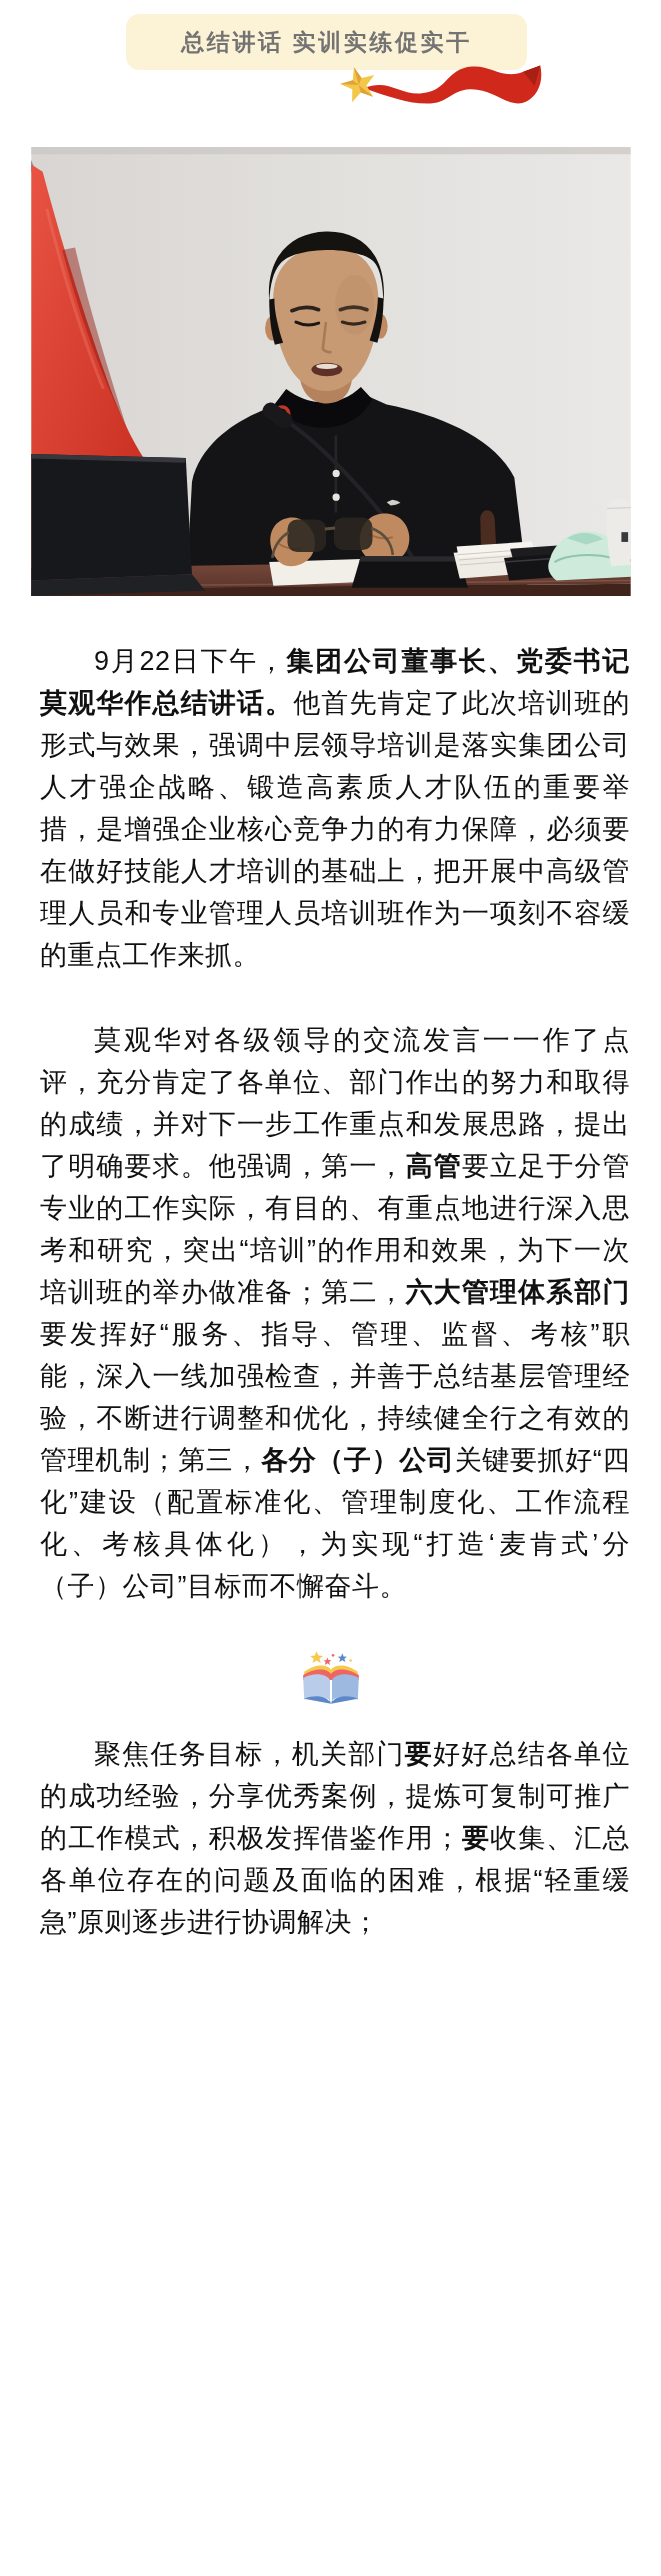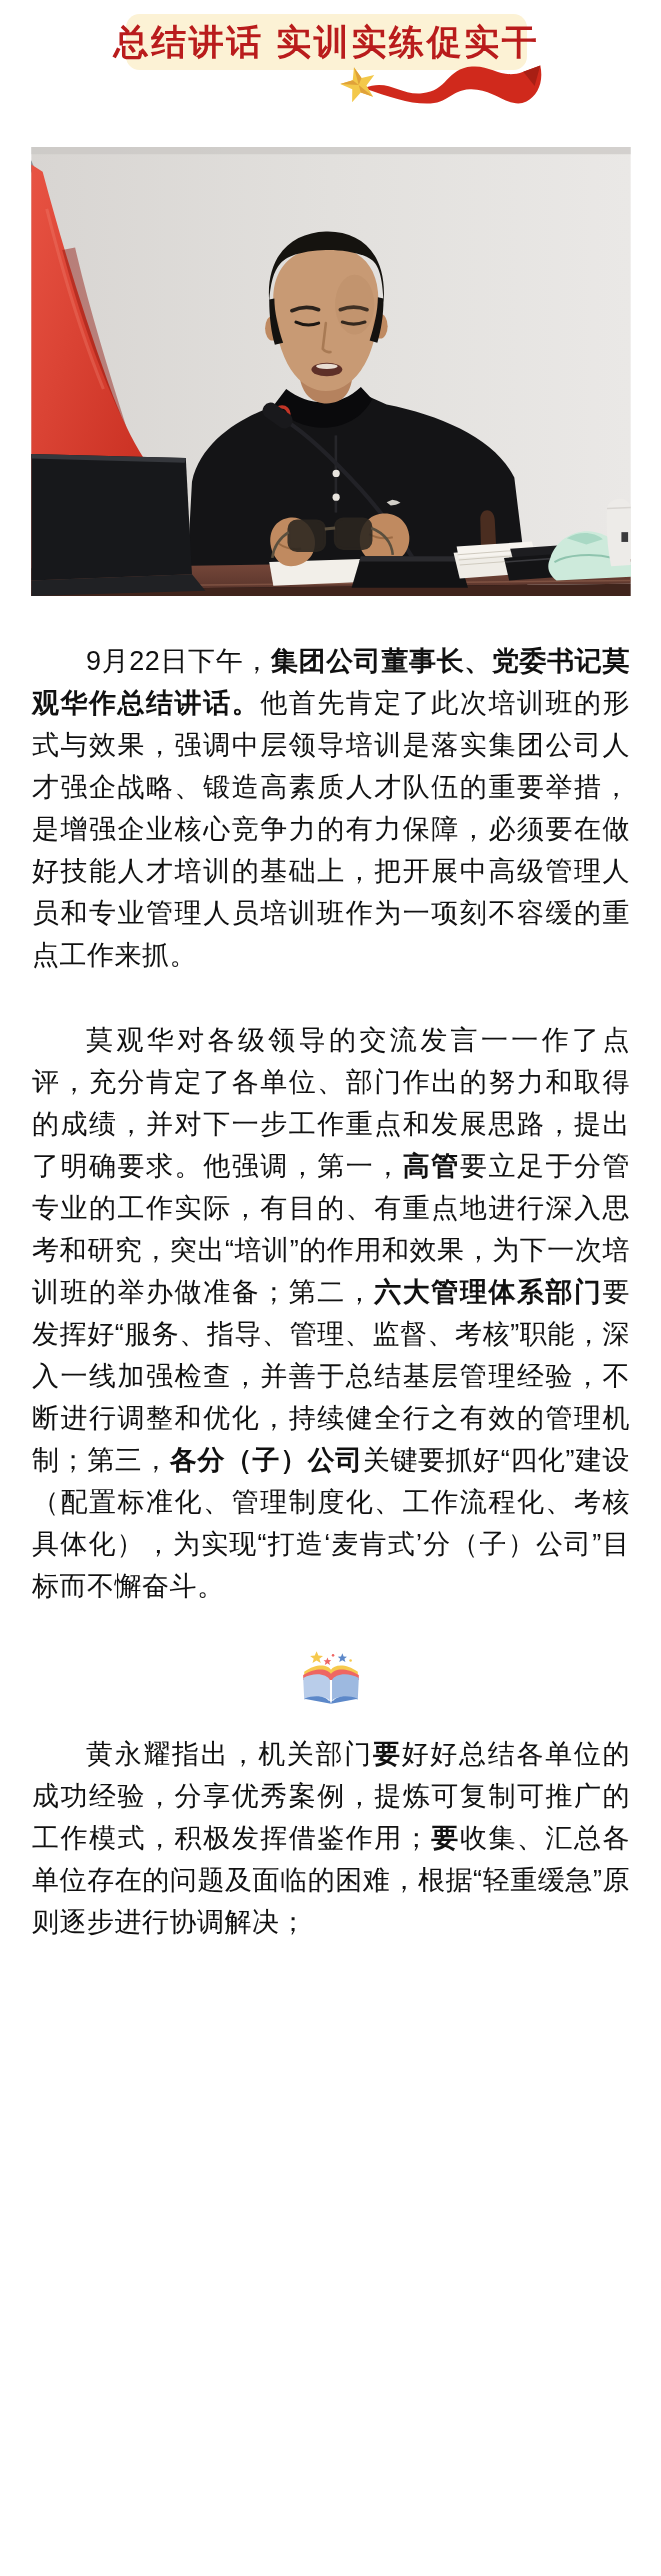--- a/index.html
+++ b/index.html
@@ -9,30 +9,30 @@
     color:#111111;
   }
   
   .header{position:relative;height:147px;}
   .banner{
     position:absolute;left:126px;top:14.4px;width:401px;height:56px;
     background:#fcf2d5;border-radius:13.4px;
     display:flex;align-items:center;justify-content:center;
   }
   .banner-title{
-    font-size:35px;font-weight:700;color:#b91c1c;letter-spacing:2.6px;white-space:nowrap;
+    font-size:23px;font-weight:700;color:#737373;letter-spacing:2.6px;white-space:nowrap;
   }
   .ribbon-wrap{position:absolute;left:332px;top:55px;width:216px;height:54px;}
   
   .photo-wrap{margin:0 31px;width:600px;height:449px;line-height:0;}
   
   .article{margin:0 32px;padding-top:44px;}
   p.para{
     font-size:27px;line-height:42px;letter-spacing:0.5px;
-    margin:0 0 43px 0;text-indent:2em;text-align:justify;color:#111111;
+    margin:0 0 43px 8px;text-indent:2em;text-align:justify;color:#111111;
   }
   p.para strong{font-weight:700;}
   .divider{display:flex;justify-content:center;margin:0 0 29px 0;height:54px;}
 </style>
 </head>
 <body>
 
 <div class="header">
   <div class="banner">
     <span class="banner-title">总结讲话 实训实练促实干</span>
@@ -183,16 +183,16 @@
       <circle cx="104" cy="20" r="2.5" fill="#f6c94d"></circle>
       <path d="M 14,42 C 38,24 60,28 66,38 C 72,28 94,24 118,42 L 118,52 L 14,52 Z" fill="#f6c94d"></path>
       <path d="M 12,48 C 38,32 60,36 66,46 C 72,36 94,32 120,48 L 120,58 L 12,58 Z" fill="#ee6663"></path>
       <path d="M 12,54 C 34,42 58,46 64,58 L 64,98 C 56,88 32,88 14,96 Z" fill="#b9cdea"></path>
       <path d="M 120,54 C 98,42 74,46 68,58 L 68,98 C 76,88 100,88 118,96 Z" fill="#9db9e0"></path>
       <path d="M 14,94 L 64,98 L 66,104 L 68,98 L 118,94 L 66,104 Z M 14,94 C 36,86 58,88 66,104 C 74,88 96,86 118,94 L 66,104 Z" fill="#5c88c9"></path>
     </svg>
   </div>
 
   <div>
-      <p class="para"><span>黄永耀指出，机关部门</span><strong>要</strong><span>好好总结各单位的成功经验，分享优秀案例，提炼可复制可推广的工作模式，积极发挥借鉴作用；</span><strong>要</strong><span>收集、汇总各单位存在的问题及面临的困难，根据“轻重缓急”原则逐步进行协调解决；</span></p>
+      <p class="para"><span>聚焦任务目标，机关部门</span><strong>要</strong><span>好好总结各单位的成功经验，分享优秀案例，提炼可复制可推广的工作模式，积极发挥借鉴作用；</span><strong>要</strong><span>收集、汇总各单位存在的问题及面临的困难，根据“轻重缓急”原则逐步进行协调解决；</span></p>
     </div>
 </div>
 
 
 </body></html>

